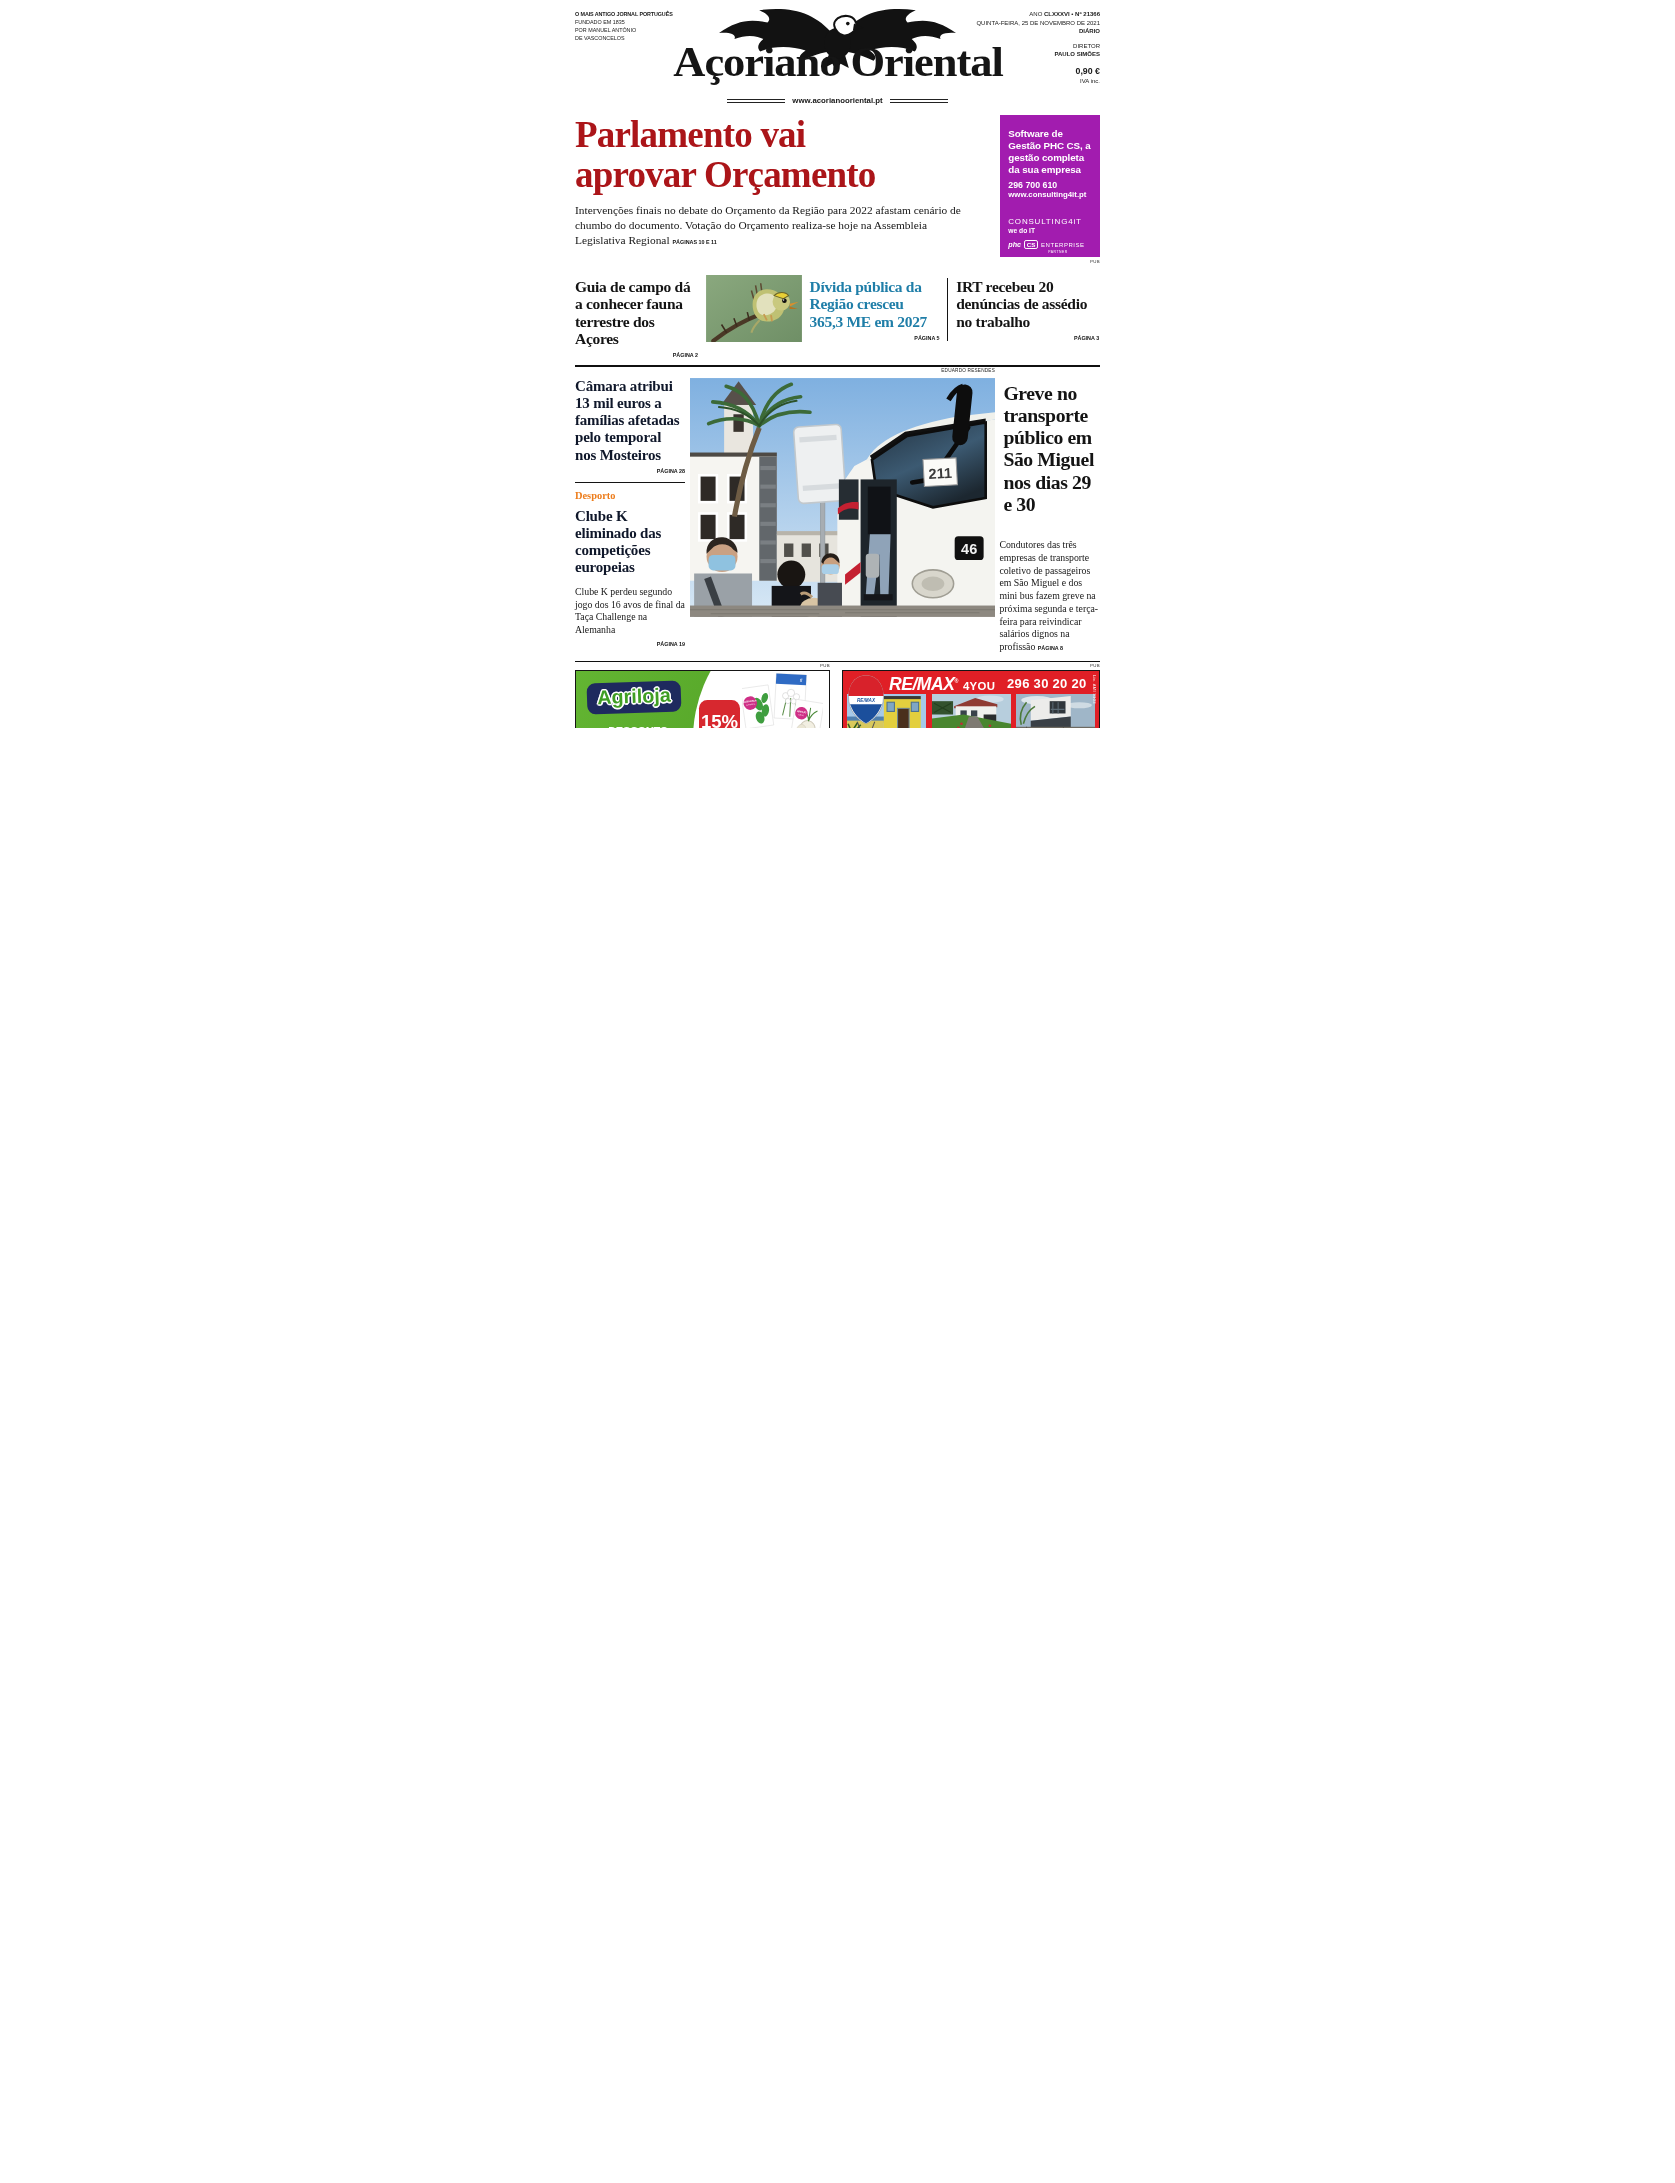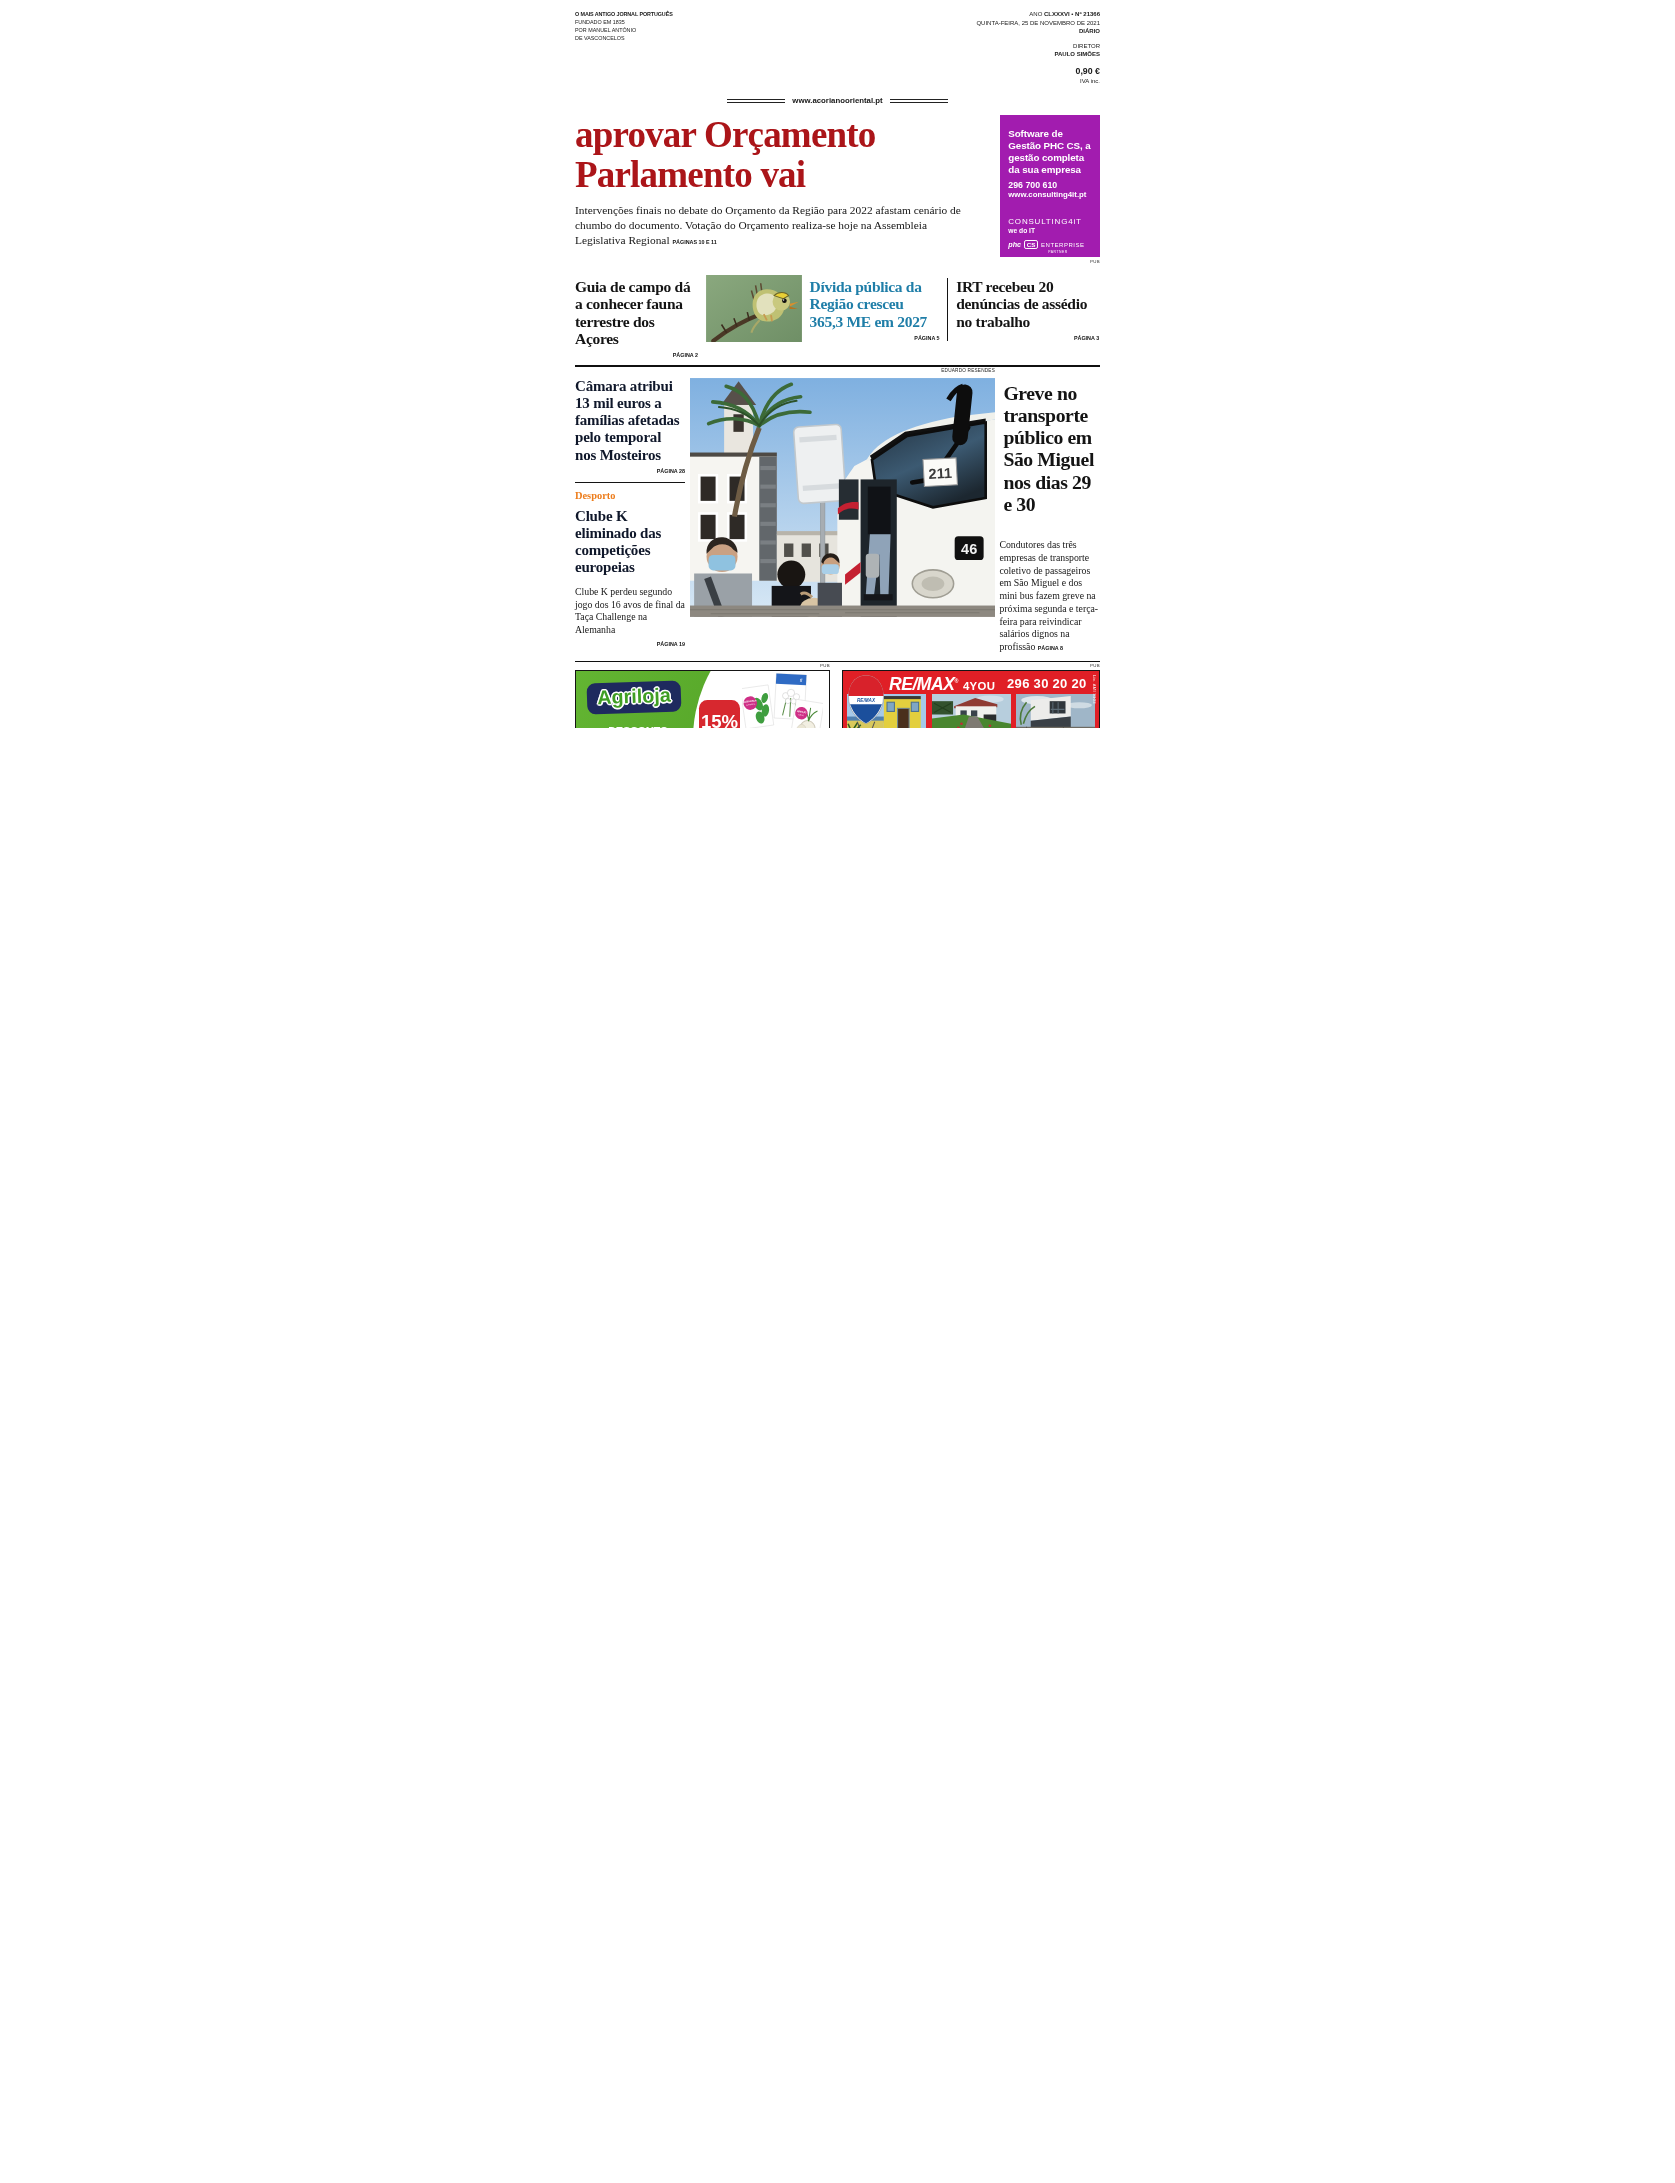--- a/index.html
+++ b/index.html
@@ -122,20 +122,34 @@
 <div class="page">
 
   <div class="header">
     <div class="head-left sans">
       <div class="t1">O MAIS ANTIGO JORNAL PORTUGUÊS</div>
       <div>FUNDADO EM 1835</div>
       <div>POR MANUEL ANTÓNIO</div>
       <div>DE VASCONCELOS</div>
     </div>
 
+    <div class="masthead-center">
+      <svg class="eagle" width="249" height="68" viewBox="0 0 480 132">
+        <g fill="#121212">
+          <path d="M232,62 C196,18 150,6 88,14 C106,22 112,30 104,38 C70,30 44,34 10,58 C34,56 44,62 40,70 C64,60 86,64 96,70 C84,80 84,88 90,94 C118,82 152,84 178,92 C166,100 164,106 170,112 C196,100 222,92 240,92 Z"></path>
+          <path d="M248,62 C284,18 330,6 392,14 C374,22 368,30 376,38 C410,30 436,34 470,58 C446,56 436,62 440,70 C416,60 394,64 384,70 C396,80 396,88 390,94 C362,82 328,84 302,92 C314,100 316,106 310,112 C284,100 258,92 240,92 Z"></path>
+          <path d="M226,92 L214,126 L230,118 L238,130 L246,118 L262,126 L252,92 Z"></path>
+          <ellipse cx="240" cy="78" rx="26" ry="30"></ellipse>
+        </g>
+        <path d="M240,30 C252,22 268,24 274,34 C280,42 276,52 268,58 C258,66 246,64 240,56 C232,46 230,38 240,30 Z" fill="#ffffff" stroke="#121212" stroke-width="4"></path>
+        <path d="M272,40 L290,48 L270,53 Z" fill="#121212"></path>
+        <circle cx="260" cy="40" r="3.5" fill="#121212"></circle>
+      </svg>
+      <div class="mast-title">Açoriano Oriental</div>
+    </div>
 
     <div class="head-right sans">
       <div>
         <span>ANO</span>
         <span class="bold">CLXXXVI • Nº 21366</span>
       </div>
       <div>QUINTA-FEIRA, 25 DE NOVEMBRO DE 2021</div>
       <div class="bold">DIÁRIO</div>
       <div class="hr-g">DIRETOR</div>
       <div class="bold">PAULO SIMÕES</div>
@@ -146,22 +160,22 @@
 
   <div class="site-row">
     <div class="siterule"></div>
     <div class="site">www.acorianooriental.pt</div>
     <div class="siterule"></div>
   </div>
 
   <div class="hero">
     <div class="hero-main">
       <h1 class="headline">
+        <span>Parlamento vai</span>
         <span>aprovar Orçamento</span>
-        <span>Parlamento vai</span>
       </h1>
       <p class="subhead">
         <span>Intervenções finais no debate do Orçamento da Região para 2022 afastam cenário de chumbo do documento. Votação do Orçamento realiza-se hoje na Assembleia Legislativa Regional</span>
         <span class="pagetag">PÁGINAS 10 E 11</span>
       </p>
     </div>
 
     <div class="hero-ad">
       <div class="phc-box">
         <div class="phc-title">Software de Gestão PHC CS, a gestão completa da sua empresa</div>

